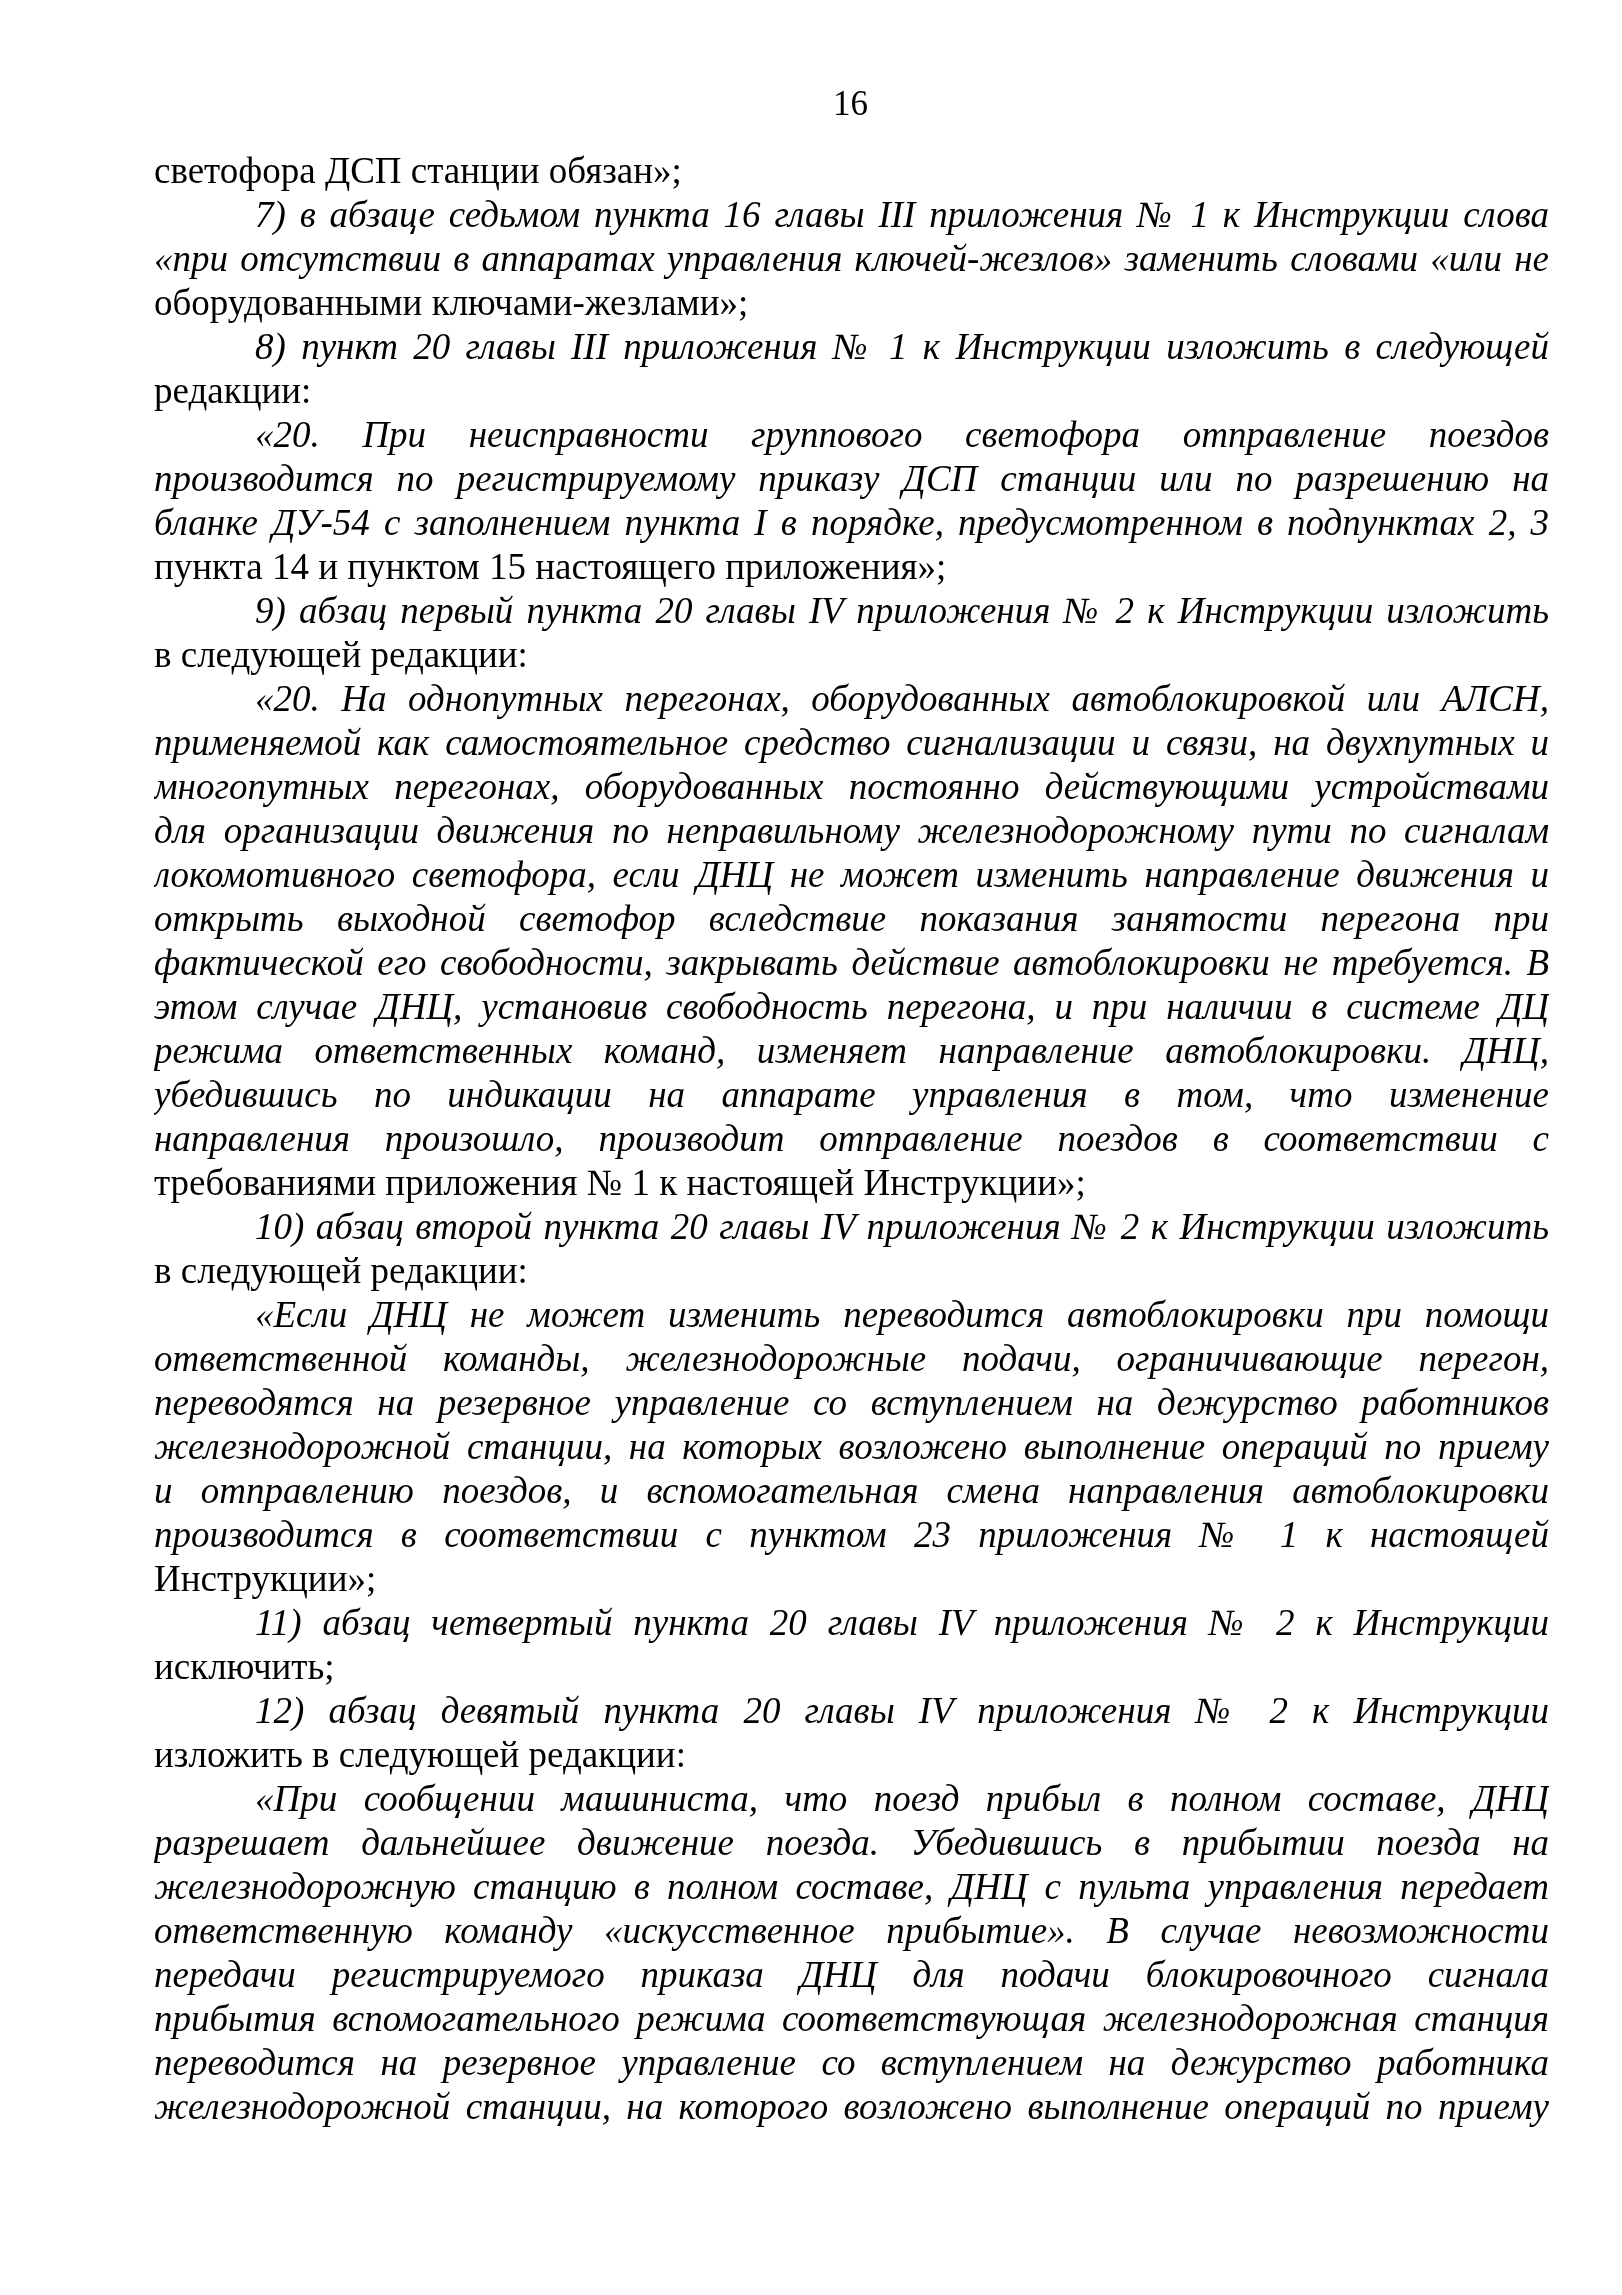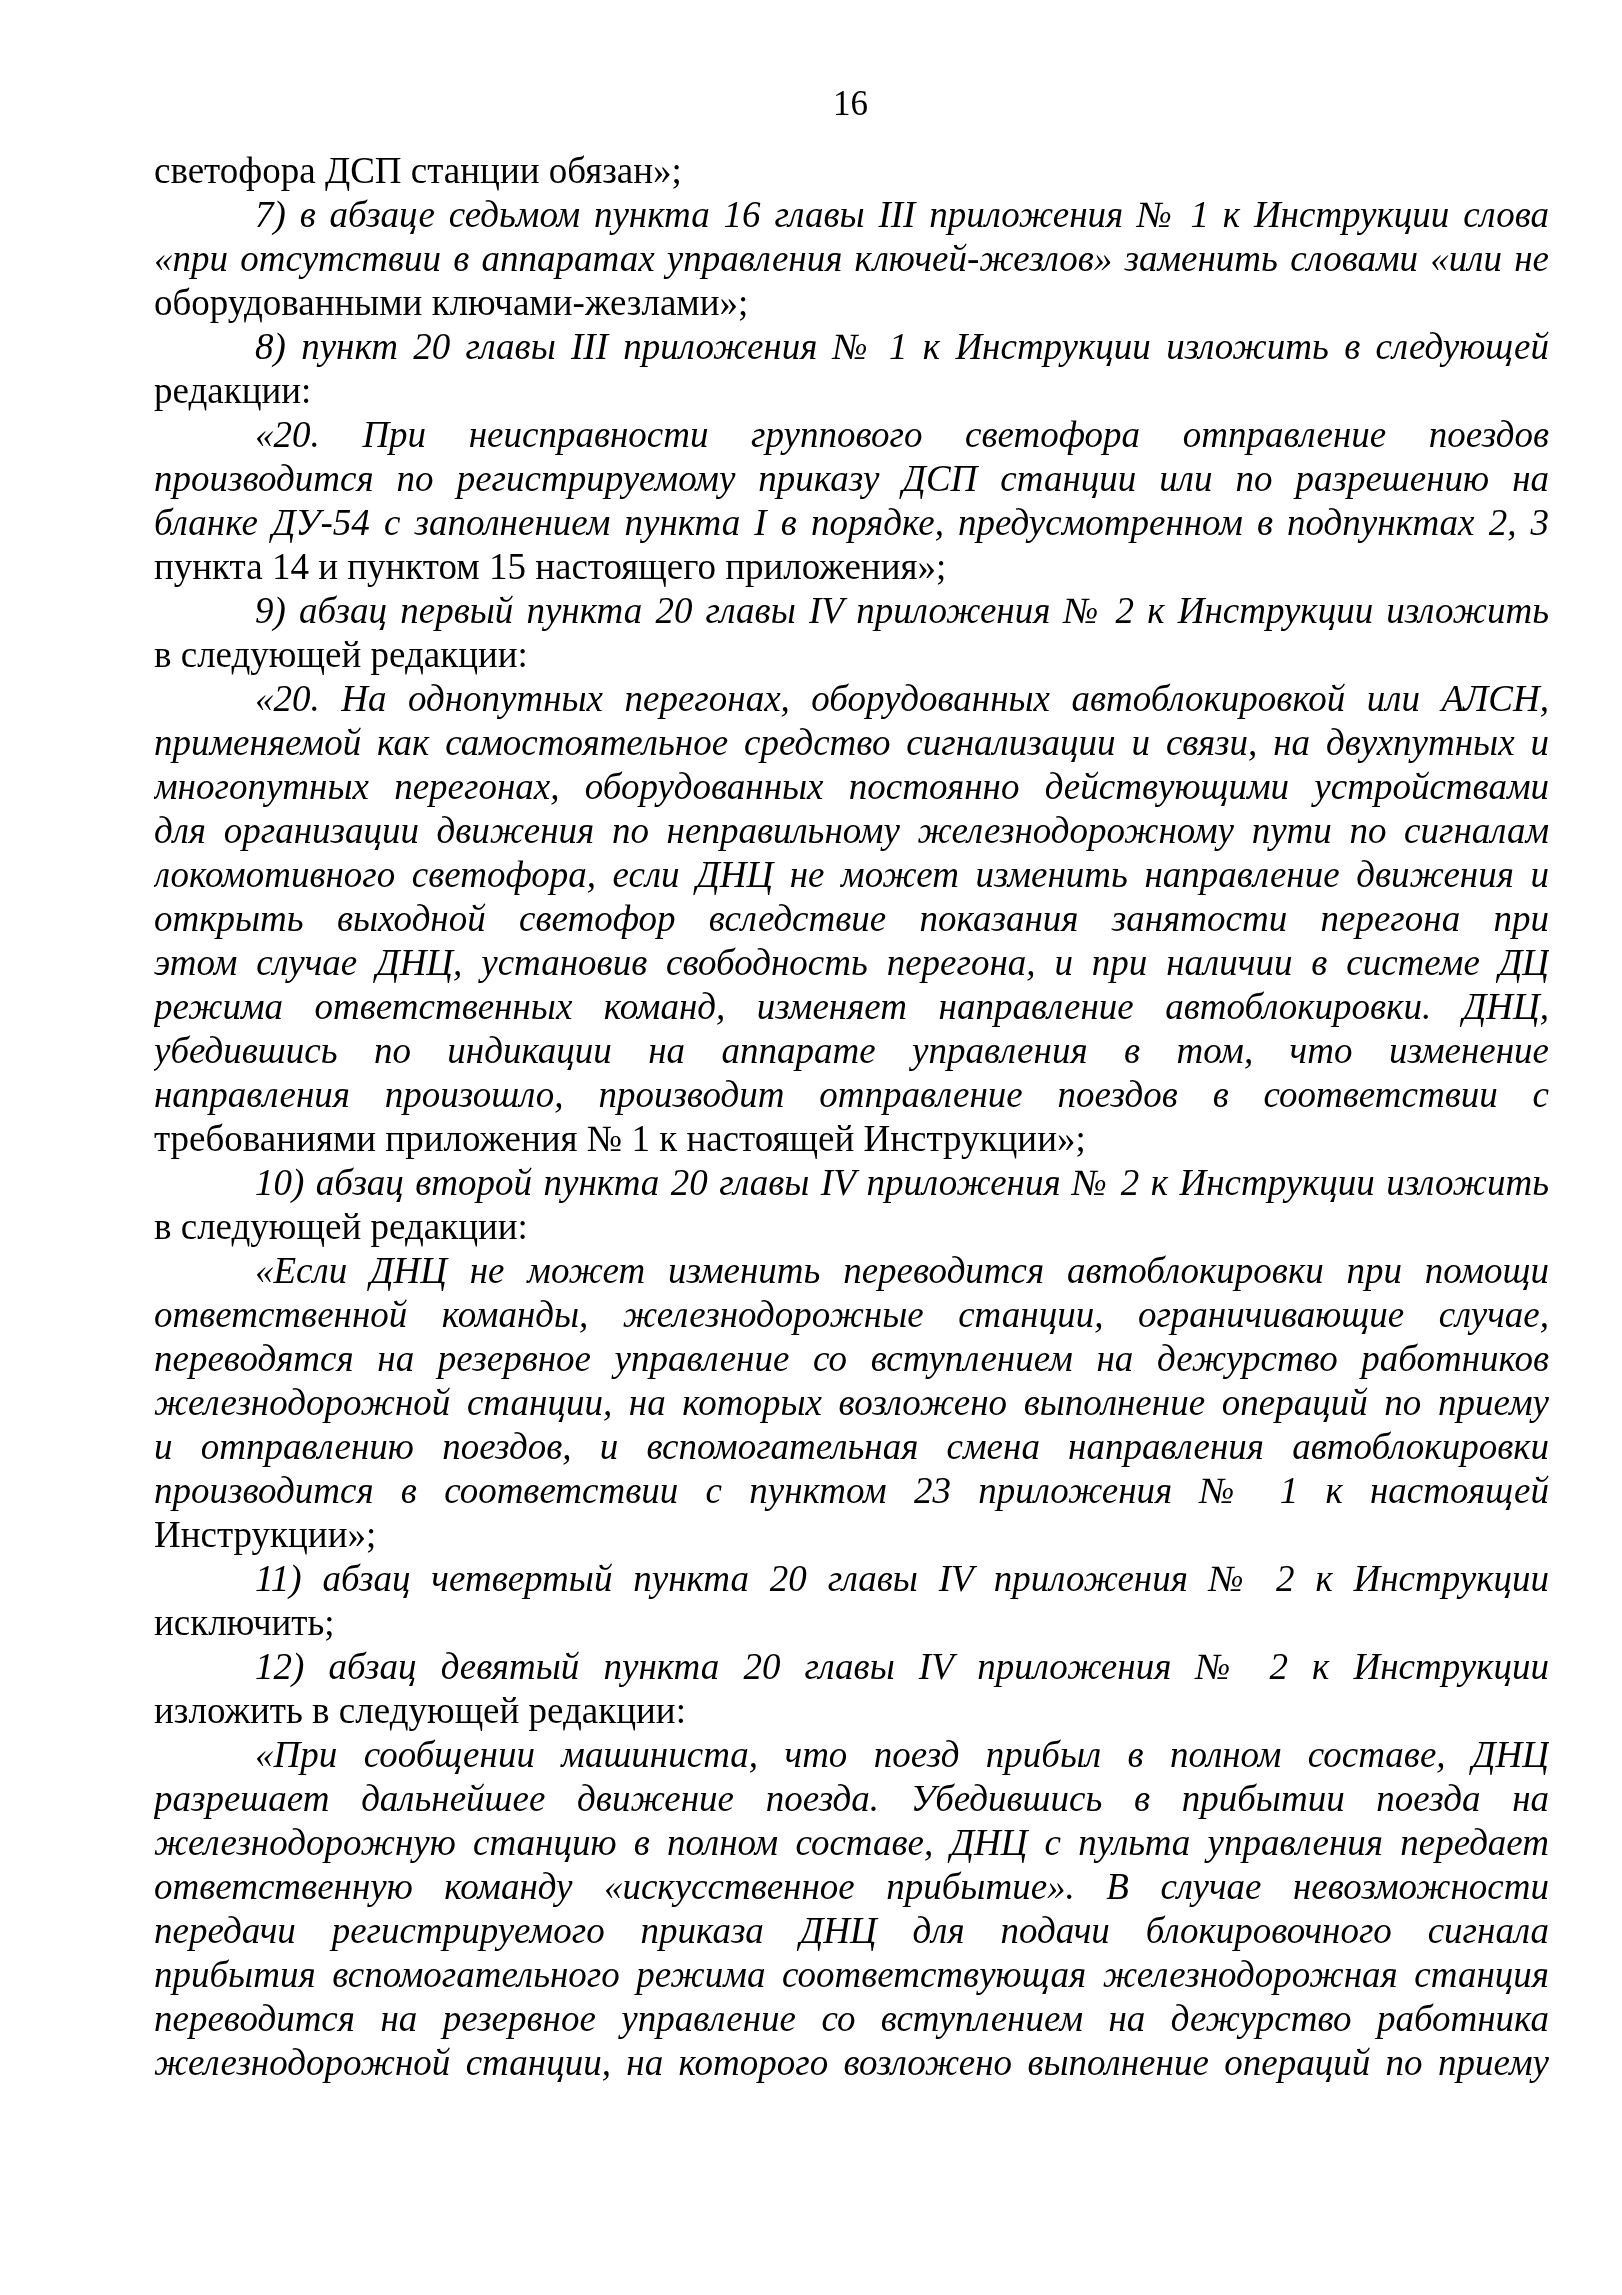--- a/index.html
+++ b/index.html
@@ -70,29 +70,30 @@
     <div class="line justify">бланке ДУ-54 с заполнением пункта I в порядке, предусмотренном в подпунктах 2, 3</div>
     <div class="line left">пункта 14 и пунктом 15 настоящего приложения»;</div>
     <div class="line justify indent">9) абзац первый пункта 20 главы IV приложения № 2 к Инструкции изложить</div>
     <div class="line left">в следующей редакции:</div>
     <div class="line justify indent">«20. На однопутных перегонах, оборудованных автоблокировкой или АЛСН,</div>
     <div class="line justify">применяемой как самостоятельное средство сигнализации и связи, на двухпутных и</div>
     <div class="line justify">многопутных перегонах, оборудованных постоянно действующими устройствами</div>
     <div class="line justify">для организации движения по неправильному железнодорожному пути по сигналам</div>
     <div class="line justify">локомотивного светофора, если ДНЦ не может изменить направление движения и</div>
     <div class="line justify">открыть выходной светофор вследствие показания занятости перегона при</div>
+    <div class="line justify">фактической его свободности, закрывать действие автоблокировки не требуется. В</div>
     <div class="line justify">этом случае ДНЦ, установив свободность перегона, и при наличии  в системе ДЦ</div>
     <div class="line justify">режима ответственных команд, изменяет направление автоблокировки. ДНЦ,</div>
     <div class="line justify">убедившись по индикации на аппарате управления в том, что изменение</div>
     <div class="line justify">направления произошло, производит отправление поездов в соответствии с</div>
     <div class="line left">требованиями приложения № 1 к настоящей Инструкции»;</div>
     <div class="line justify indent">10) абзац второй пункта 20 главы IV приложения № 2 к Инструкции изложить</div>
     <div class="line left">в следующей редакции:</div>
     <div class="line justify indent">«Если ДНЦ не может изменить переводится автоблокировки при помощи</div>
-    <div class="line justify">ответственной команды, железнодорожные станции, ограничивающие случае,</div>
+    <div class="line justify">ответственной команды, железнодорожные подачи, ограничивающие перегон,</div>
     <div class="line justify">переводятся на резервное управление со вступлением на дежурство работников</div>
     <div class="line justify">железнодорожной станции, на которых возложено выполнение операций по приему</div>
     <div class="line justify">и отправлению поездов, и вспомогательная смена направления автоблокировки</div>
     <div class="line justify">производится в соответствии с пунктом 23 приложения № 1 к настоящей</div>
     <div class="line left">Инструкции»;</div>
     <div class="line justify indent">11) абзац четвертый пункта 20 главы IV приложения № 2 к Инструкции</div>
     <div class="line left">исключить;</div>
     <div class="line justify indent">12) абзац девятый пункта 20 главы IV приложения № 2 к Инструкции</div>
     <div class="line left">изложить в следующей редакции:</div>
     <div class="line justify indent">«При сообщении машиниста, что поезд прибыл в полном составе, ДНЦ</div>

